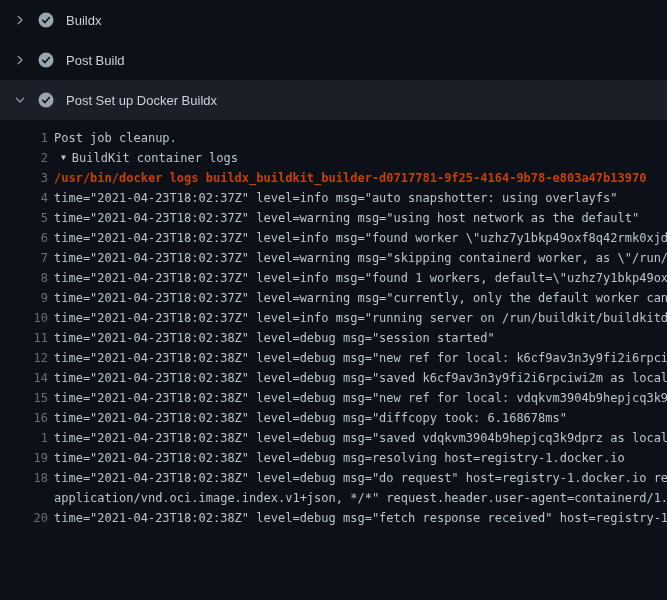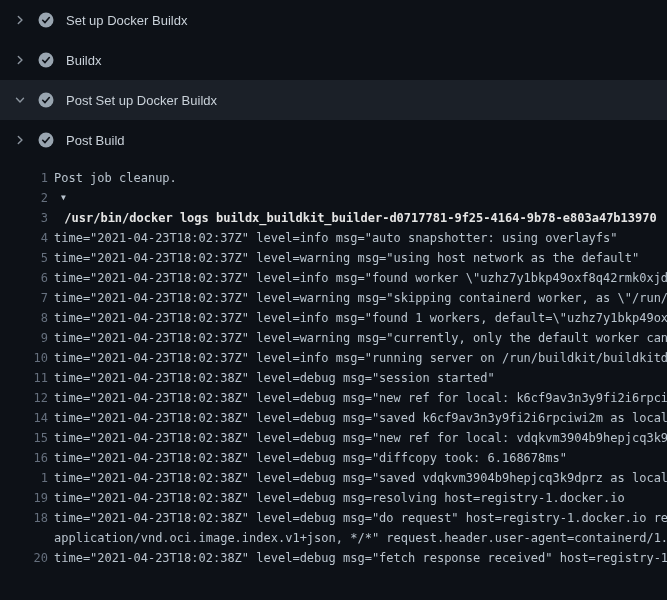--- a/index.html
+++ b/index.html
@@ -51,99 +51,86 @@
     margin-left: 13px;
     font-size: 8px; line-height: 20px;
     color: #b9c4ce; cursor: pointer;
   }
   .kind-group .caret { display: inline-block; }
   .lt {
     margin-left: 6px;
     overflow: hidden; white-space: pre; flex: 1 1 auto;
   }
   .kind-group .lt { margin-left: 6px; }
-  .kind-command .lt { color: #e5e5e5; font-weight: 600; text-align: center; }
+  .kind-command .lt { color: #c2410c; font-weight: 600; }
 </style>
 </head>
 <body>
 
 <div class="screen">
 
   <div class="steps">
+
   <div class="step">
     <span class="chev">
       <svg width="12" height="12" viewBox="0 0 12 12" aria-hidden="true">
         <path d="M4.3 2.5 L8 6 L4.3 9.5" fill="none" stroke="currentColor" stroke-width="1.4" stroke-linecap="round" stroke-linejoin="round"></path>
       </svg>
     </span>
     <span class="check">
       <svg width="16" height="16" viewBox="0 0 16 16" aria-hidden="true">
         <circle cx="8" cy="8" r="7.5" fill="#99a5b0"></circle>
         <path d="M4.7 8.3 L7 10.6 L11.3 5.6" fill="none" stroke="#0d1117" stroke-width="1.6" stroke-linecap="round" stroke-linejoin="round"></path>
       </svg>
     </span>
-    <span class="step-label">Set up Docker Buildx</span>
+    <span class="step-label">Buildx</span>
   </div>
 
   <div class="step">
     <span class="chev">
       <svg width="12" height="12" viewBox="0 0 12 12" aria-hidden="true">
         <path d="M4.3 2.5 L8 6 L4.3 9.5" fill="none" stroke="currentColor" stroke-width="1.4" stroke-linecap="round" stroke-linejoin="round"></path>
       </svg>
     </span>
     <span class="check">
       <svg width="16" height="16" viewBox="0 0 16 16" aria-hidden="true">
         <circle cx="8" cy="8" r="7.5" fill="#99a5b0"></circle>
         <path d="M4.7 8.3 L7 10.6 L11.3 5.6" fill="none" stroke="#0d1117" stroke-width="1.6" stroke-linecap="round" stroke-linejoin="round"></path>
       </svg>
     </span>
-    <span class="step-label">Buildx</span>
+    <span class="step-label">Post Build</span>
   </div>
 
   <div class="step expanded">
     <span class="chev">
       <svg width="12" height="12" viewBox="0 0 12 12" aria-hidden="true">
         <path d="M4.3 2.5 L8 6 L4.3 9.5" fill="none" stroke="currentColor" stroke-width="1.4" stroke-linecap="round" stroke-linejoin="round"></path>
       </svg>
     </span>
     <span class="check">
       <svg width="16" height="16" viewBox="0 0 16 16" aria-hidden="true">
         <circle cx="8" cy="8" r="7.5" fill="#99a5b0"></circle>
         <path d="M4.7 8.3 L7 10.6 L11.3 5.6" fill="none" stroke="#0d1117" stroke-width="1.6" stroke-linecap="round" stroke-linejoin="round"></path>
       </svg>
     </span>
     <span class="step-label">Post Set up Docker Buildx</span>
   </div>
-
-  <div class="step">
-    <span class="chev">
-      <svg width="12" height="12" viewBox="0 0 12 12" aria-hidden="true">
-        <path d="M4.3 2.5 L8 6 L4.3 9.5" fill="none" stroke="currentColor" stroke-width="1.4" stroke-linecap="round" stroke-linejoin="round"></path>
-      </svg>
-    </span>
-    <span class="check">
-      <svg width="16" height="16" viewBox="0 0 16 16" aria-hidden="true">
-        <circle cx="8" cy="8" r="7.5" fill="#99a5b0"></circle>
-        <path d="M4.7 8.3 L7 10.6 L11.3 5.6" fill="none" stroke="#0d1117" stroke-width="1.6" stroke-linecap="round" stroke-linejoin="round"></path>
-      </svg>
-    </span>
-    <span class="step-label">Post Build</span>
-  </div>
 </div>
 
   <div class="log">
   <div class="log-line kind-plain">
     <span class="ln">1</span>
     
     <span class="lt">Post job cleanup.</span>
   </div>
 
   <div class="log-line kind-group">
     <span class="ln">2</span>
     <span class="caret">▼</span>
+    <span class="lt">BuildKit container logs</span>
   </div>
 
   <div class="log-line kind-command">
     <span class="ln">3</span>
     
     <span class="lt">/usr/bin/docker logs buildx_buildkit_builder-d0717781-9f25-4164-9b78-e803a47b13970</span>
   </div>
 
   <div class="log-line kind-plain">
     <span class="ln">4</span>

